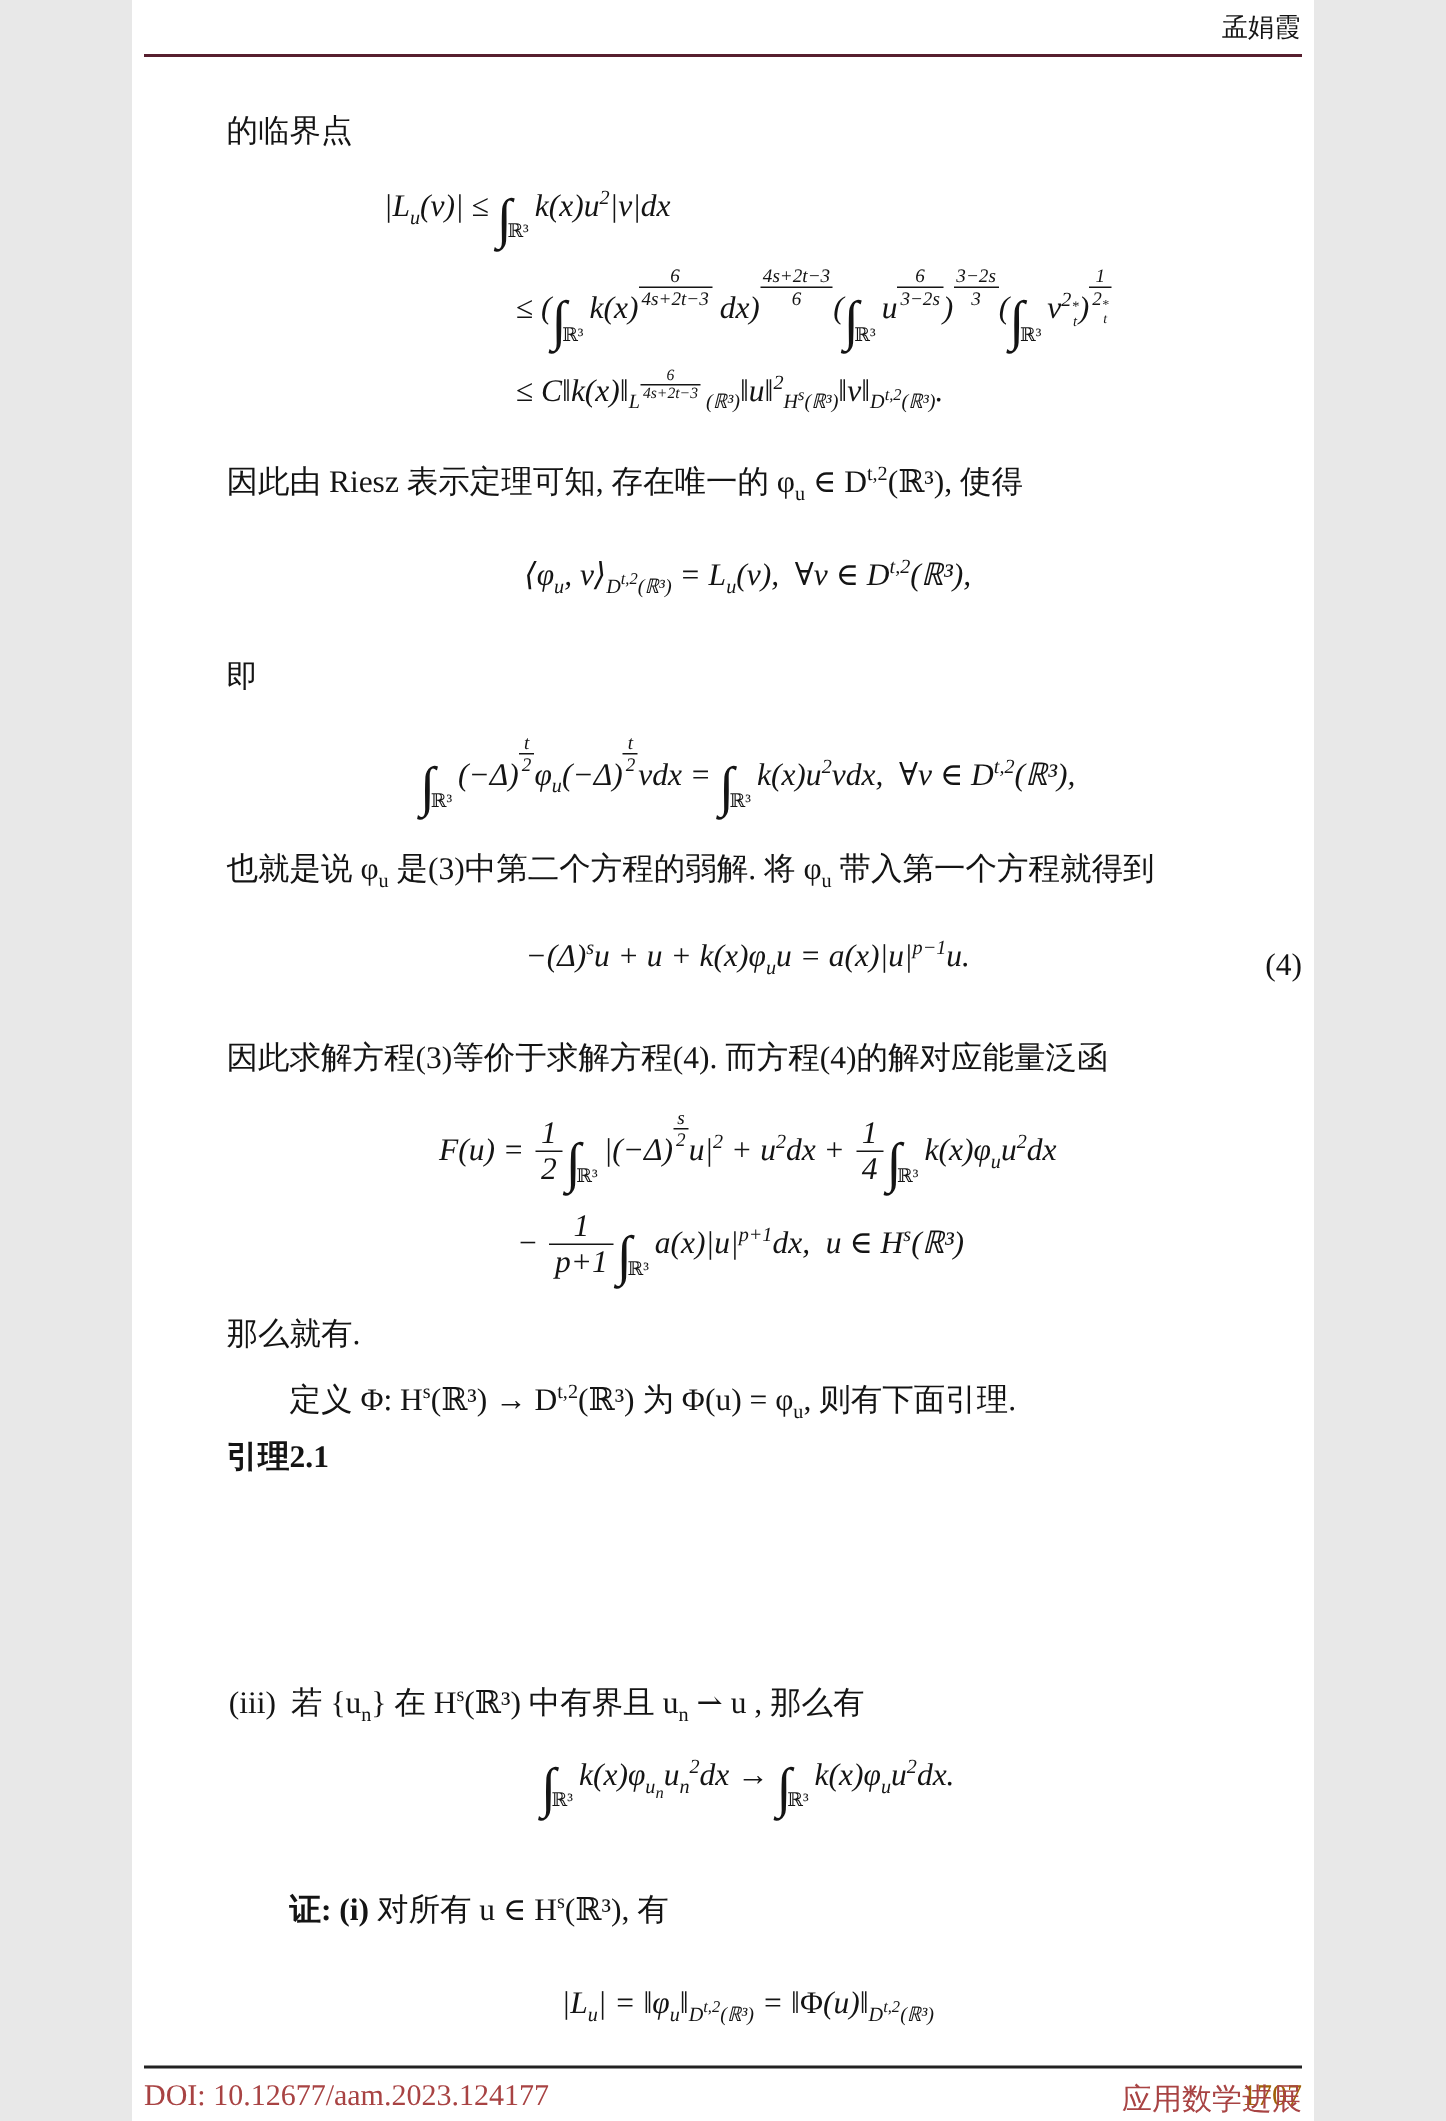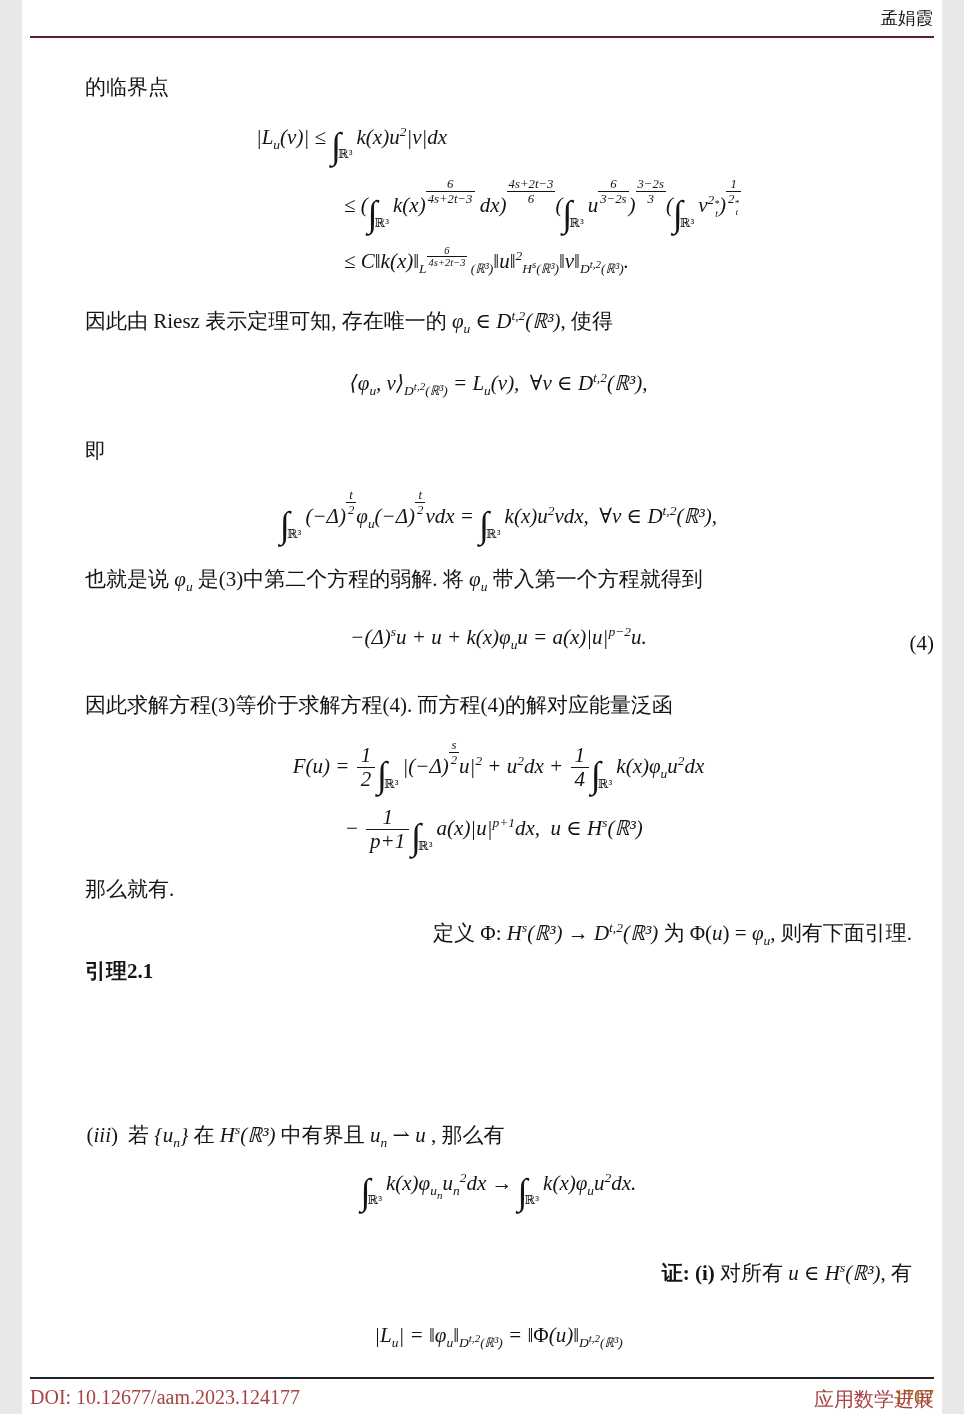--- a/index.html
+++ b/index.html
@@ -1,32 +1,32 @@
 <!DOCTYPE html>
 <html style="--rule: #571f2f; --frule: #222222; --accent: #a84343;"><head>
 <meta charset="utf-8">
 <style>
   html,body{margin:0;padding:0;background:#e8e8e8;}
-  .page{position:relative;width:920px;height:1414px;margin:0 auto;background:#ffffff;
+  .page{position:relative;width:788px;height:1414px;margin:0 auto;background:#ffffff;
         font-family:"Liberation Serif","DejaVu Serif",serif;color:#141414;overflow:hidden;}
   .author{position:absolute;top:6px;right:9px;font-size:17.5px;}
   .hrule{position:absolute;top:36px;left:8px;right:8px;height:2px;background:var(--rule,#571f2f);}
   .frule{position:absolute;top:1377px;left:8px;right:8px;height:2px;background:var(--frule,#222222);}
 
   .blk{position:absolute;left:63px;right:30px;font-size:21px;line-height:1.45;}
   .ctr{text-align:center;}
   .eqgrp{display:inline-block;text-align:left;}
   .eqgrp .f{margin-bottom:13px;}
   .eqgrp .f:last-child{margin-bottom:0;}
   .ind{padding-left:88px;}
   .ind2{padding-left:52px;}
-  .indent{padding-left:42px;text-align:right;}
+  .indent{padding-left:42px;}
 
   .f{font-style:italic;font-size:21px;}
-  .m{font-style:italic;margin-top:44px;}
+  .m{margin-top:44px;}
   .up{font-style:normal;}
   b{font-weight:bold;}
   .lemma{font-weight:bold;}
 
   sup,sub{font-size:64%;line-height:0;}
   sub sup,sup sub,sub sub,sup sup{font-size:82%;}
 
   .bint{font-size:175%;font-style:normal;line-height:0;vertical-align:-0.38em;}
   .isub{font-size:60%;font-style:normal;vertical-align:-1.15em;margin-left:-3px;margin-right:4px;text-align:right;}
 
@@ -82,21 +82,21 @@
 
   <div class="blk" style="top:436px">即</div>
 
   <div class="blk ctr" style="top:488px">
     <span class="f"><span class="bint">∫</span><span class="isub">ℝ³</span>(−Δ)<sup><span class="fr"><span class="fn">t</span><span class="fd">2</span></span></sup>φ<sub>u</sub>(−Δ)<sup><span class="fr"><span class="fn">t</span><span class="fd">2</span></span></sup>vdx = <span class="bint">∫</span><span class="isub">ℝ³</span>k(x)u<sup>2</sup>vdx,&nbsp;&nbsp;∀v ∈ D<sup>t,2</sup>(ℝ³),</span>
   </div>
 
   <div class="blk" style="top:564px">也就是说 <span class="m">φ<sub>u</sub></span> 是(3)中第二个方程的弱解. 将 <span class="m">φ<sub>u</sub></span> 带入第一个方程就得到</div>
 
   <div class="blk ctr" style="top:622px">
-    <span class="f">−(Δ)<sup>s</sup>u + u + k(x)φ<sub>u</sub>u = a(x)|u|<sup>p−2</sup>u.</span>
+    <span class="f">−(Δ)<sup>s</sup>u + u + k(x)φ<sub>u</sub>u = a(x)|u|<sup>p−1</sup>u.</span>
     <span class="eqtag">(4)</span>
   </div>
 
   <div class="blk" style="top:690px">因此求解方程(3)等价于求解方程(4). 而方程(4)的解对应能量泛函</div>
 
   <div class="blk ctr" style="top:738px">
     <div class="eqgrp">
       <div class="f">F(u) = <span class="fr b"><span class="fn">1</span><span class="fd">2</span></span><span class="bint">∫</span><span class="isub">ℝ³</span>|(−Δ)<sup><span class="fr"><span class="fn">s</span><span class="fd">2</span></span></sup>u|<sup>2</sup> + u<sup>2</sup>dx + <span class="fr b"><span class="fn">1</span><span class="fd">4</span></span><span class="bint">∫</span><span class="isub">ℝ³</span>k(x)φ<sub>u</sub>u<sup>2</sup>dx</div>
       <div class="f ind2">− <span class="fr b"><span class="fn">1</span><span class="fd">p+1</span></span><span class="bint">∫</span><span class="isub">ℝ³</span>a(x)|u|<sup>p+1</sup>dx,&nbsp;&nbsp;u ∈ H<sup>s</sup>(ℝ³)</div>
     </div>

